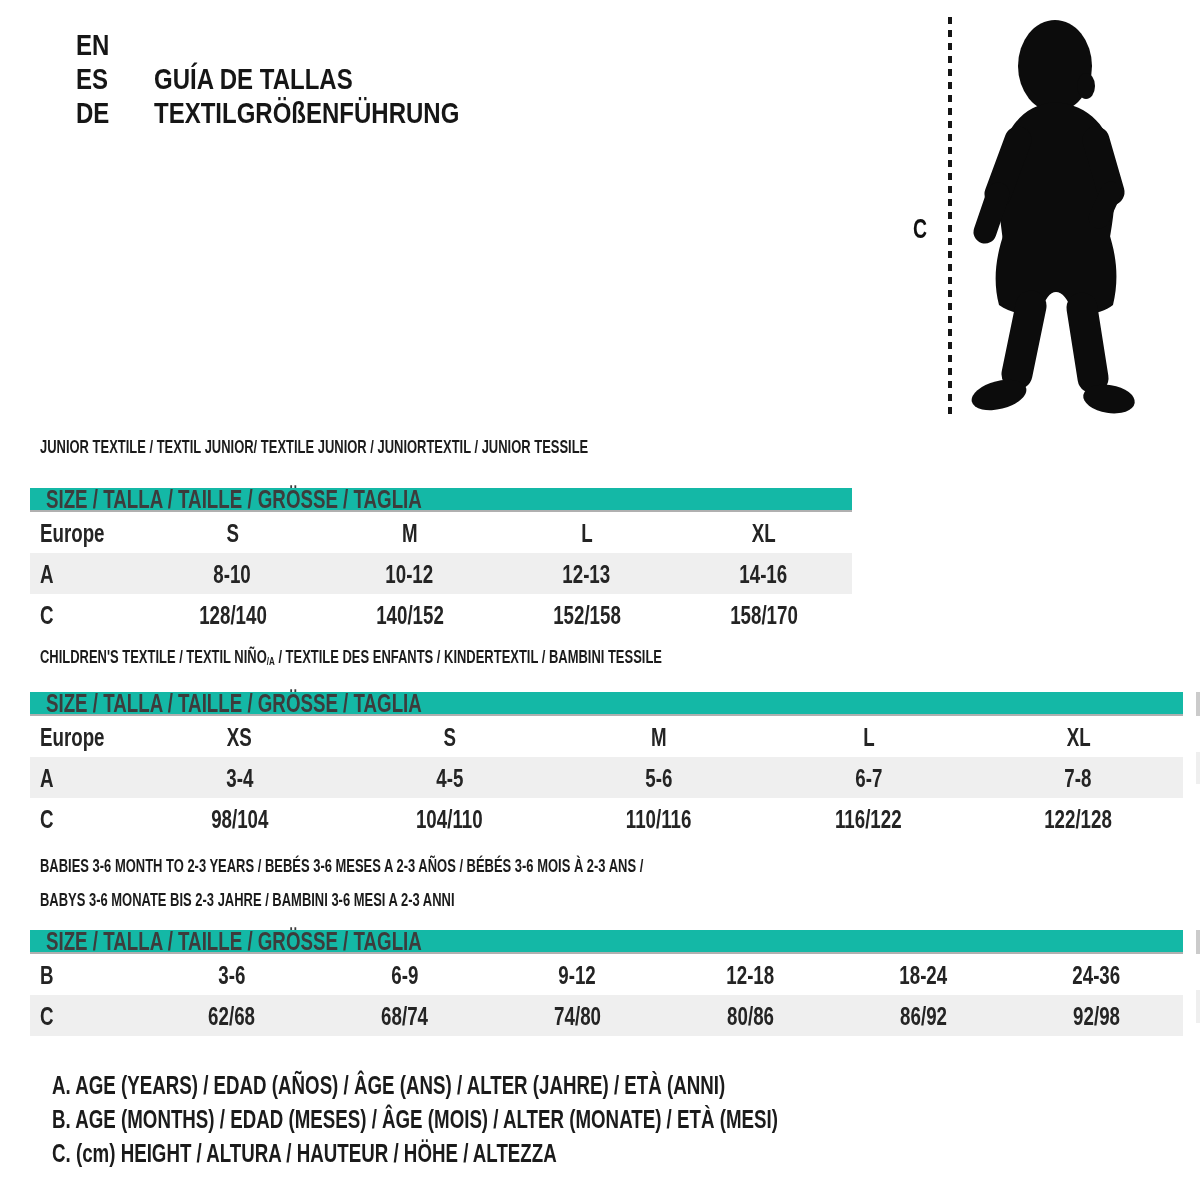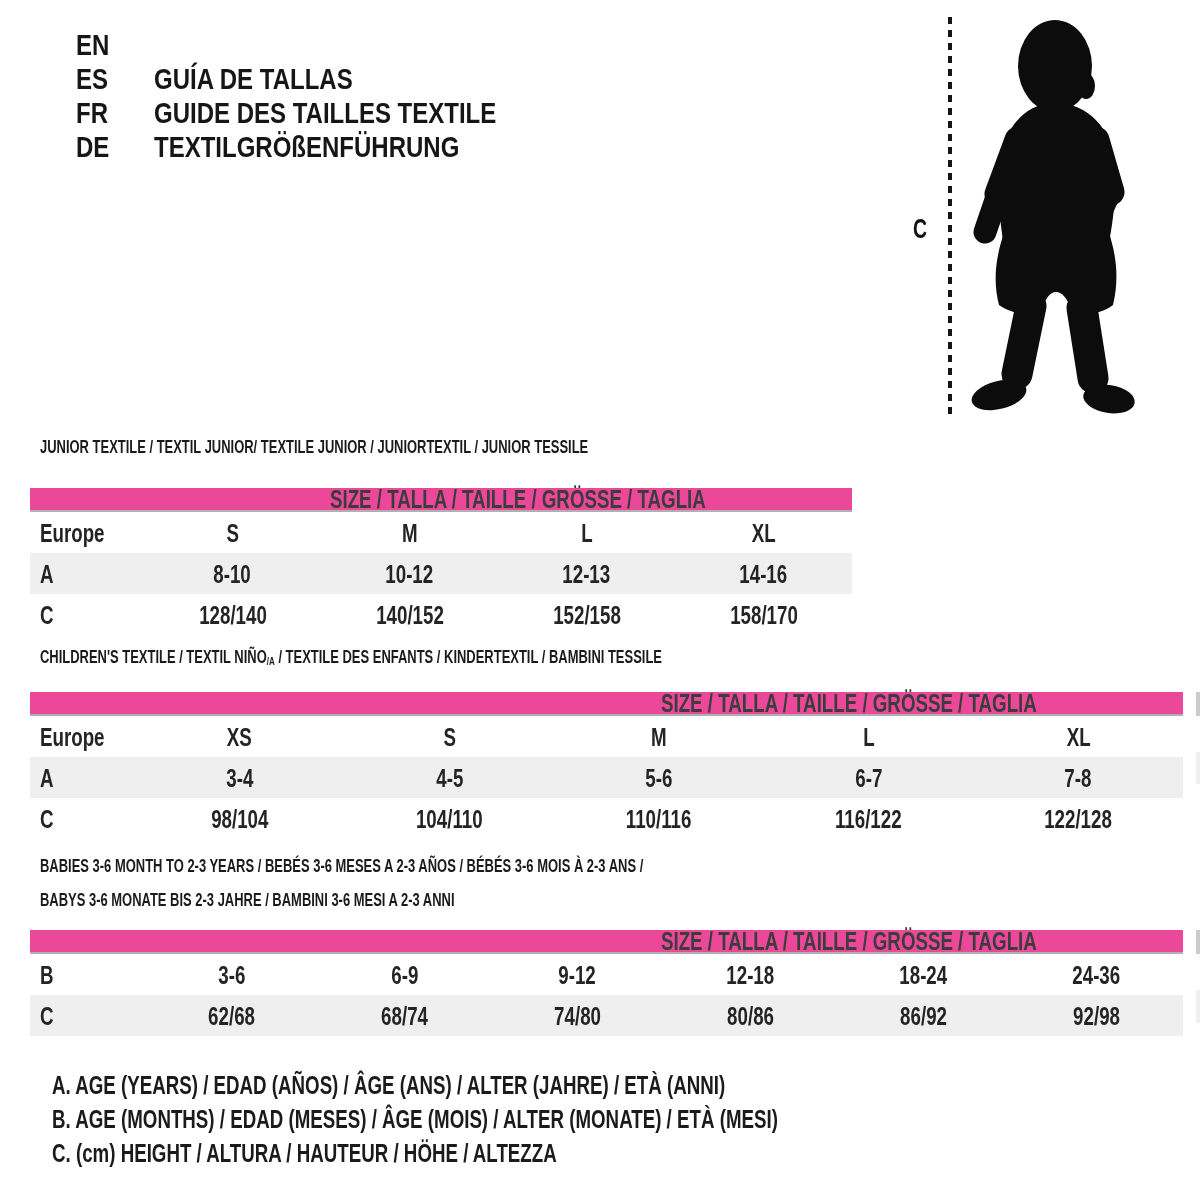--- a/index.html
+++ b/index.html
@@ -36,23 +36,23 @@
   .sec-title { font-size:18px; color:#1b1b1b; line-height:30px; }
 
   
   .size-table {
     position:absolute;
     border-collapse:separate; border-spacing:0;
     table-layout:fixed;
     font-size:26px; color:#242424;
   }
   .size-table th {
-    background:#ec4899;
+    background:#14b8a6;
     border-bottom:2px solid #b0b0b0;
-    text-align:right; padding-left:16px;
+    text-align:left; padding-left:16px;
     height:22px; line-height:22px;
     font-size:26px; color:#3c3c3c; font-weight:bold;
   }
   .size-table td { text-align:center; vertical-align:middle; height:41px; line-height:34px; }
   .size-table td.lbl { text-align:left; padding-left:10px; }
   tr.stripe td { background:#efefef; }
 
   #t-junior   { left:30px; top:488px; width:822px;  }
   #t-children { left:30px; top:692px; width:1153px; }
   #t-babies   { left:30px; top:930px; width:1153px; }
@@ -78,24 +78,20 @@
 </head>
 <body>
 
 <div id="lang" class="abs">
   <div class="lrow">
     <span class="lcode"><span class="cxl">EN</span></span>
   </div>
   <div class="lrow">
     <span class="lcode"><span class="cxl">ES</span></span>
     <span><span class="cxl">GUÍA DE TALLAS</span></span>
-  </div>
-  <div class="lrow">
-    <span class="lcode"><span class="cxl">FR</span></span>
-    <span><span class="cxl">GUIDE DES TAILLES TEXTILE</span></span>
   </div>
   <div class="lrow">
     <span class="lcode"><span class="cxl">DE</span></span>
     <span><span class="cxl">TEXTILGRÖßENFÜHRUNG</span></span>
   </div>
 </div>
 
 <div id="clabel" class="abs"><span class="cx">C</span></div>
 <div id="cline" class="abs"></div>
 <svg id="baby" class="abs" width="185" height="405" viewBox="0 0 185 405" role="img">

